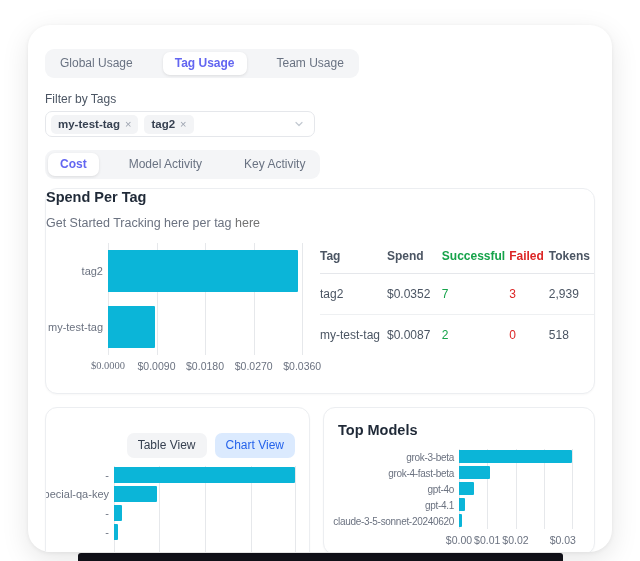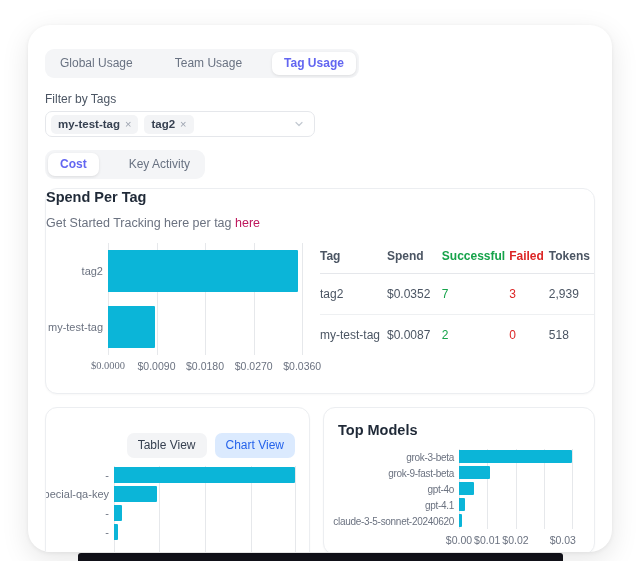--- a/index.html
+++ b/index.html
@@ -37,21 +37,21 @@
   .chip{
     display:inline-flex;align-items:center;background:#f3f4f6;border-radius:5px;
     padding:2px 7px;font-size:11.5px;font-weight:700;color:#374151;line-height:1.3;
   }
   .chip .x{margin-left:5px;color:#9ca3af;font-weight:400;font-size:11px;cursor:pointer;}
   
   .card{background:#fff;border:1px solid #eceef1;border-radius:12px;box-sizing:border-box;box-shadow:0 1px 2px rgba(0,0,0,.03);}
   .card-title{font-size:14.5px;font-weight:700;color:#1f2937;line-height:1.2;}
   .spend-card{margin-top:9px;height:206px;}
   .subtitle{font-size:12.5px;color:#6b7280;margin-top:9px;}
-  .subtitle a{color:#be185d;text-decoration:none;}
+  .subtitle a{color:#737373;text-decoration:none;}
   .spend-body{display:flex;margin-top:13px;}
   .spend-chart-box{flex:none;width:260px;}
   
   .hc-main{display:flex;}
   .hc-ycol{flex:none;}
   .hc-ylabel{position:relative;color:#6b7280;}
   .hc-ylabel span{position:absolute;right:5px;top:50%;transform:translateY(-50%);white-space:nowrap;}
   .hc-plot{flex:1;position:relative;}
   .hc-grid{position:absolute;top:0;bottom:0;width:1px;background:#e6e8eb;}
   .hc-row{position:relative;display:flex;align-items:center;}
@@ -87,22 +87,22 @@
 </head>
 <body>
 
 <div class="dark-bar"></div>
 
 <div class="window">
 
   
   <div class="pill-tabs">
     <button class="pill-tab">Global Usage</button>
+    <button class="pill-tab active">Tag Usage</button>
     <button class="pill-tab">Team Usage</button>
-    <button class="pill-tab active">Tag Usage</button>
   </div>
 
   
   <div class="filter-label">Filter by Tags</div>
   <div class="tag-select">
     <div class="chips">
       <span class="chip">
         <span>my-test-tag</span>
         <span class="x">×</span>
       </span>
@@ -112,20 +112,21 @@
       </span>
     </div>
     <svg width="12" height="12" viewBox="0 0 24 24">
       <path d="M6 9l6 6 6-6" stroke="#c3c9d1" stroke-width="2.4" fill="none" stroke-linecap="round" stroke-linejoin="round"></path>
     </svg>
   </div>
 
   
   <div class="pill-tabs" style="margin-top:13px;">
     <button class="pill-tab active">Cost</button>
+    <button class="pill-tab">Model Activity</button>
     <button class="pill-tab">Key Activity</button>
   </div>
 
   
   <div class="card spend-card">
     <div class="card-title">Spend Per Tag</div>
     <div class="subtitle">
       <span>Get Started Tracking here per tag</span>
       <a href="#">here</a>
     </div>
@@ -243,21 +244,21 @@
 
     <div class="card models-card">
       <div class="card-title">Top Models</div>
       <div id="chart-models">
           <div class="hc-main">
             <div class="hc-ycol" style="width: 121px;">
               <div class="hc-ylabel" style="height: 16px; font-size: 10px; letter-spacing: -0.3px;">
                 <span>grok-3-beta</span>
               </div>
               <div class="hc-ylabel" style="height: 16px; font-size: 10px; letter-spacing: -0.3px;">
-                <span>grok-9-fast-beta</span>
+                <span>grok-4-fast-beta</span>
               </div>
               <div class="hc-ylabel" style="height: 16px; font-size: 10px; letter-spacing: -0.3px;">
                 <span>gpt-4o</span>
               </div>
               <div class="hc-ylabel" style="height: 16px; font-size: 10px; letter-spacing: -0.3px;">
                 <span>gpt-4.1</span>
               </div>
               <div class="hc-ylabel" style="height: 16px; font-size: 10px; letter-spacing: -0.3px;">
                 <span>claude-3-5-sonnet-20240620</span>
               </div>

